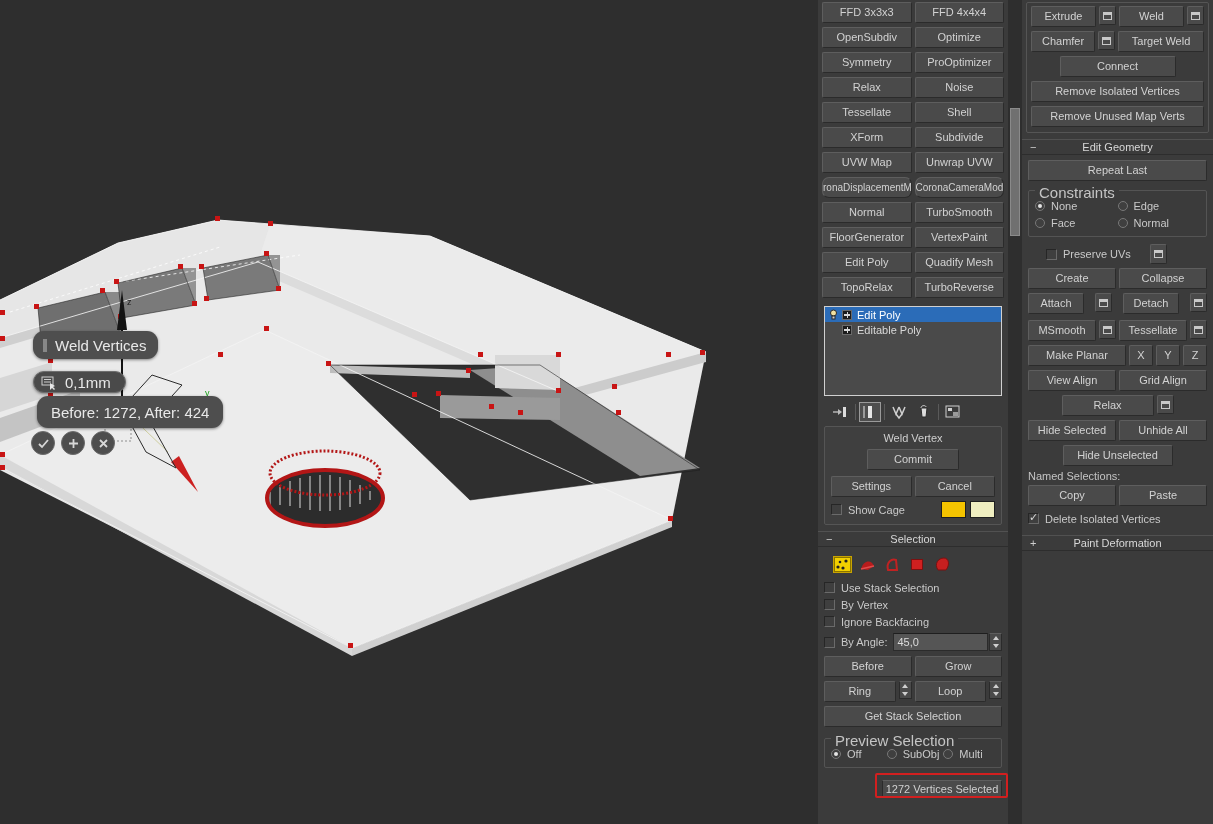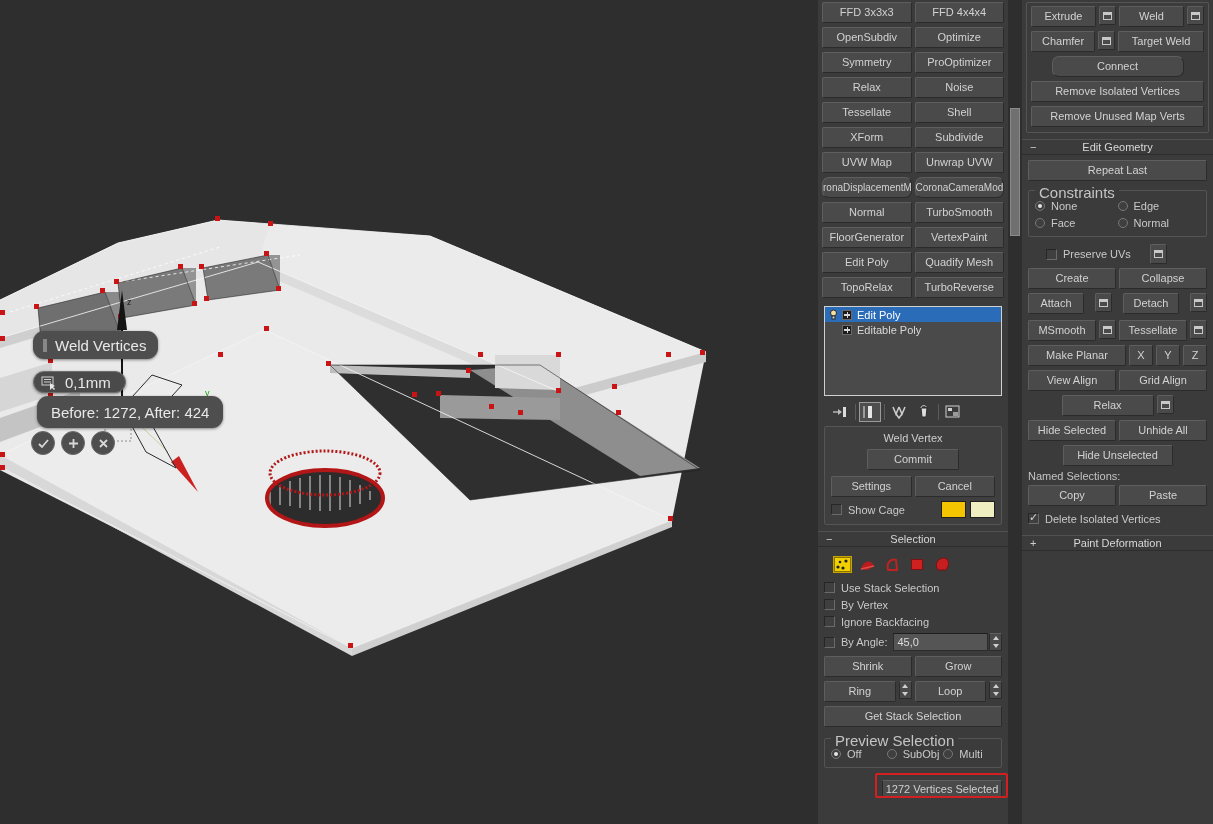--- a/index.html
+++ b/index.html
@@ -507,21 +507,21 @@
           <div class="spin" style="flex:1 1 auto;">
             <input type="text" value="45,0" style="">
             <span class="arrows">
               <b class="up"></b>
                 <b class="dn"></b>
               </span>
           </div>
         </div>
 
         <div class="btn-row" style="margin-top:5px;">
-          <div class="mbtn">Shrink</div>
+          <div class="mbtn">Before</div>
           <div class="mbtn">Grow</div>
         </div>
 
         <div style="display:flex;gap:3px;margin-bottom:4px;">
           <div class="mbtn" style="flex:1 1 0;">Ring</div>
           <div class="spin" style="width:13px;flex:0 0 13px;">
             <span class="arrows" style="margin:0;">
               <b class="up"></b>
                 <b class="dn"></b>
               </span>
@@ -581,21 +581,21 @@
           </div>
       </div>
       <div style="display:flex;gap:3px;margin-bottom:4px;">
         <div class="mbtn" style="flex:1 1 0;">Chamfer</div>
         <div class="sqbtn">
             <i></i>
           </div>
         <div class="mbtn" style="flex:1.35 1 0;">Target Weld</div>
       </div>
       <div style="display:flex;justify-content:center;margin-bottom:4px;">
-        <div class="mbtn" style="width:132px;border-radius:7px;">Connect</div>
+        <div class="mbtn" style="width:116px;">Connect</div>
       </div>
       <div class="mbtn" style="margin-bottom:4px;">Remove Isolated Vertices</div>
       <div class="mbtn">Remove Unused Map Verts</div>
     </div>
 
     <div style="margin-top:6px;">
       <div class="rollout-hd">
         <span class="pm">−</span>
         <span>Edit Geometry</span>
       </div>

